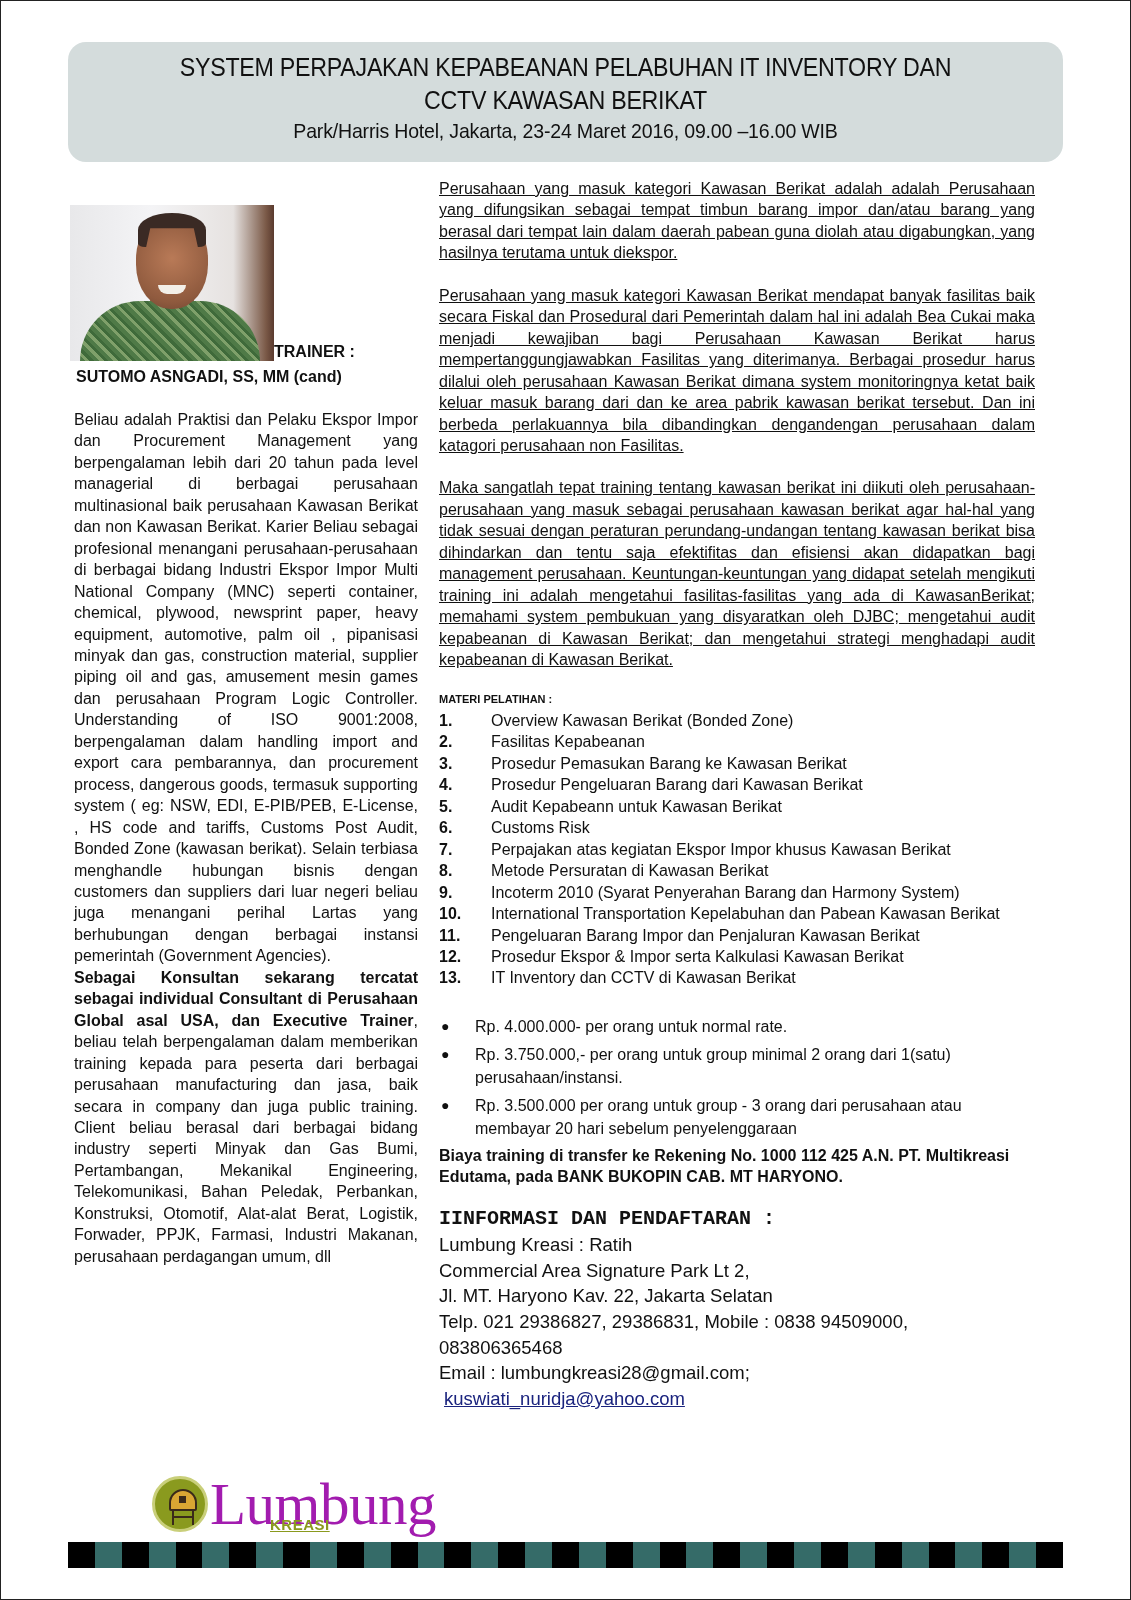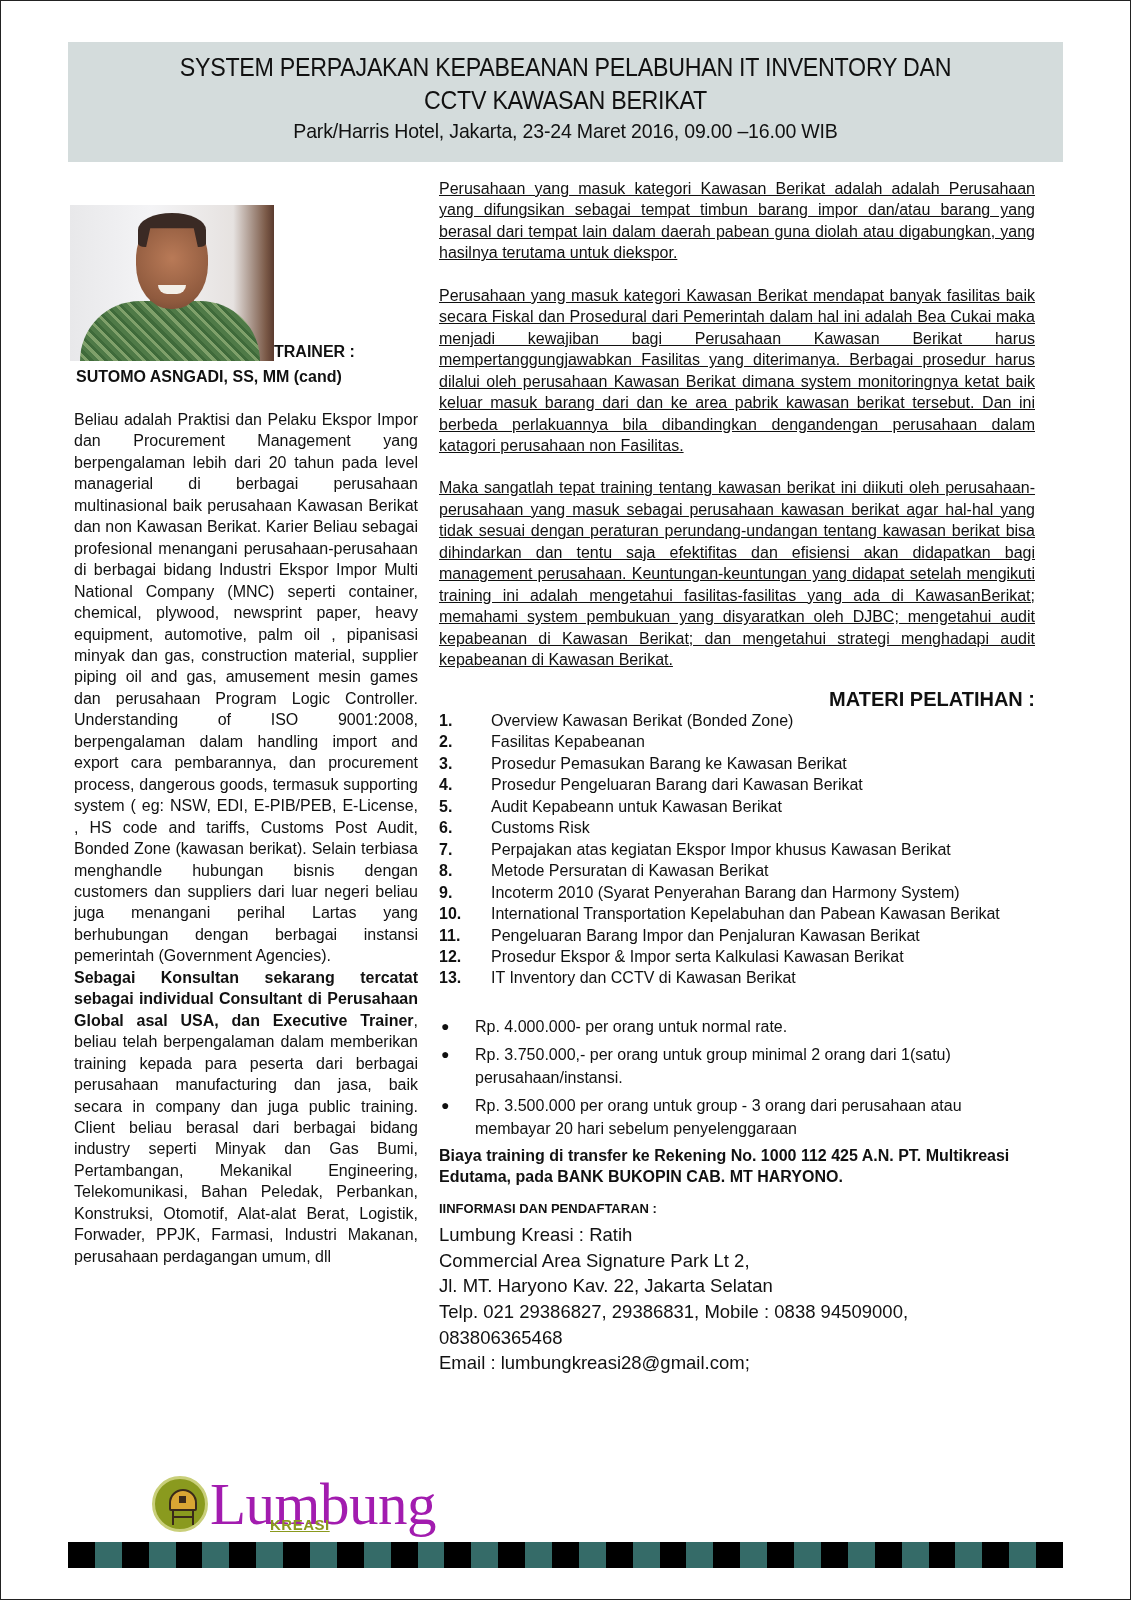--- a/index.html
+++ b/index.html
@@ -1,21 +1,21 @@
 <!DOCTYPE html>
 <html><head>
 <meta charset="utf-8">
 <style>
   html, body { margin: 0; padding: 0; background: #ffffff; }
   body { width: 1131px; height: 1600px; position: relative; overflow: hidden;
          font-family: "Liberation Sans", sans-serif; color: #111; }
   .page-border { position: absolute; left: 0; top: 0; width: 1129px; height: 1598px;
                  border: 1px solid #222; box-sizing: content-box; pointer-events: none; }
   .header { position: absolute; left: 68px; top: 42px; width: 995px; height: 120px;
-            background: #d4dcdc; text-align: center; }
+            background: #d4dcdc; text-align: center; border-radius: 18px; }
   .header .title { font-family: "Liberation Sans", sans-serif; font-size: 25px; line-height: 33px;
                    padding-top: 9px; letter-spacing: -0.3px; transform: scaleX(0.93); transform-origin: center; }
   .header .subtitle { font-size: 21px; line-height: 28px; letter-spacing: -0.2px;
                       transform: scaleX(0.93); transform-origin: center; }
   .photo { position: absolute; left: 70px; top: 205px; width: 204px; height: 156px;
            background: linear-gradient(90deg, #e8e8ea 0%, #f4f4f6 40%, #e6e2e0 80%, #7b5a48 96%, #5a3a2e 100%);
            overflow: hidden; }
   .photo .shirt { position: absolute; left: 10px; bottom: 0; width: 180px; height: 60px;
                   border-radius: 60px 60px 0 0;
                   background: repeating-linear-gradient(45deg, #4f7a47 0 4px, #7fa06a 4px 7px, #3f6a3a 7px 10px); }
@@ -43,31 +43,31 @@
                border-left: 2px solid #3a2a1a; border-right: 2px solid #3a2a1a; box-sizing: border-box; }
   .logo-legs::before { content: ""; position: absolute; left: 0; right: 0; top: 5px; height: 2px; background: #3a2a1a; }
   .logo-word { position: absolute; left: 58px; top: -4px; font-family: "Liberation Serif", serif; font-size: 59px;
                color: #a21caf; letter-spacing: -0.5px; }
   .logo-sub { position: absolute; left: 118px; top: 42px; font-family: "Liberation Sans", sans-serif; font-weight: bold;
               font-size: 15px; color: #8a9a1e; letter-spacing: 0.5px; text-decoration: underline; }
 
   .right-col { position: absolute; left: 439px; top: 178px; width: 596px; font-size: 16px; line-height: 21.45px; }
   .right-col p { margin: 0; text-align: justify; text-decoration: underline; }
   .right-col .gap { height: 21px; }
-  .section-title { font-weight: bold; font-size: 20px; margin: 0; text-align: right; }
+  .section-title { font-weight: bold; font-size: 11px; margin: 0; }
   ol.materi { list-style: none; margin: 0; padding: 0; }
   ol.materi li { display: flex; text-align: justify; }
   ol.materi .num { width: 52px; flex: 0 0 52px; font-weight: bold; }
   ol.materi .txt { flex: 1; text-align: justify; }
   ul.fees { list-style: none; margin: 4px 0 0 0; padding: 0; font-size: 16px; }
   ul.fees li { display: flex; margin-bottom: 5px; line-height: 23px; }
   ul.fees .bullet { width: 34px; flex: 0 0 34px; padding-left: 2px; font-size: 14px; }
   ul.fees .txt { flex: 1; padding-right: 30px; }
   .bank { font-weight: bold; line-height: 21.5px; }
-  .info-title { font-weight: bold; font-size: 13px; line-height: 26px; margin-top: 8px; }
+  .info-title { font-weight: bold; font-size: 20px; line-height: 26px; margin-top: 18px; font-family: Liberation Mono, monospace; }
   .contact { font-size: 18.5px; line-height: 25.7px; }
   .contact a { color: #1a237e; text-decoration: underline; padding-left: 5px; }
 
   .stripe { position: absolute; left: 68px; top: 1542px; width: 995px; height: 26px; display: flex; }
   .stripe span { flex: 1; }
   .stripe span:nth-child(odd) { background: #000; }
   .stripe span:nth-child(even) { background: #356b68; }
 </style>
 </head>
 <body>
@@ -186,20 +186,21 @@
   <div class="bank">Biaya training di transfer ke  Rekening  No. 1000 112 425  A.N. PT. Multikreasi Edutama, pada BANK BUKOPIN CAB. MT HARYONO.</div>
 
   <div class="info-title">IINFORMASI DAN PENDAFTARAN :</div>
   <div class="contact">
     <div>Lumbung Kreasi : Ratih</div>
     <div>Commercial Area Signature Park Lt 2,</div>
     <div>Jl. MT. Haryono Kav. 22, Jakarta Selatan</div>
     <div>Telp. 021 29386827, 29386831, Mobile : 0838 94509000,</div>
     <div>083806365468</div>
     <div>Email : lumbungkreasi28@gmail.com;</div>
+    <div><a>kuswiati_nuridja@yahoo.com</a></div>
   </div>
 </div>
 
 <div class="stripe">
   <span></span>
     <span></span>
     <span></span>
     <span></span>
     <span></span>
     <span></span>

